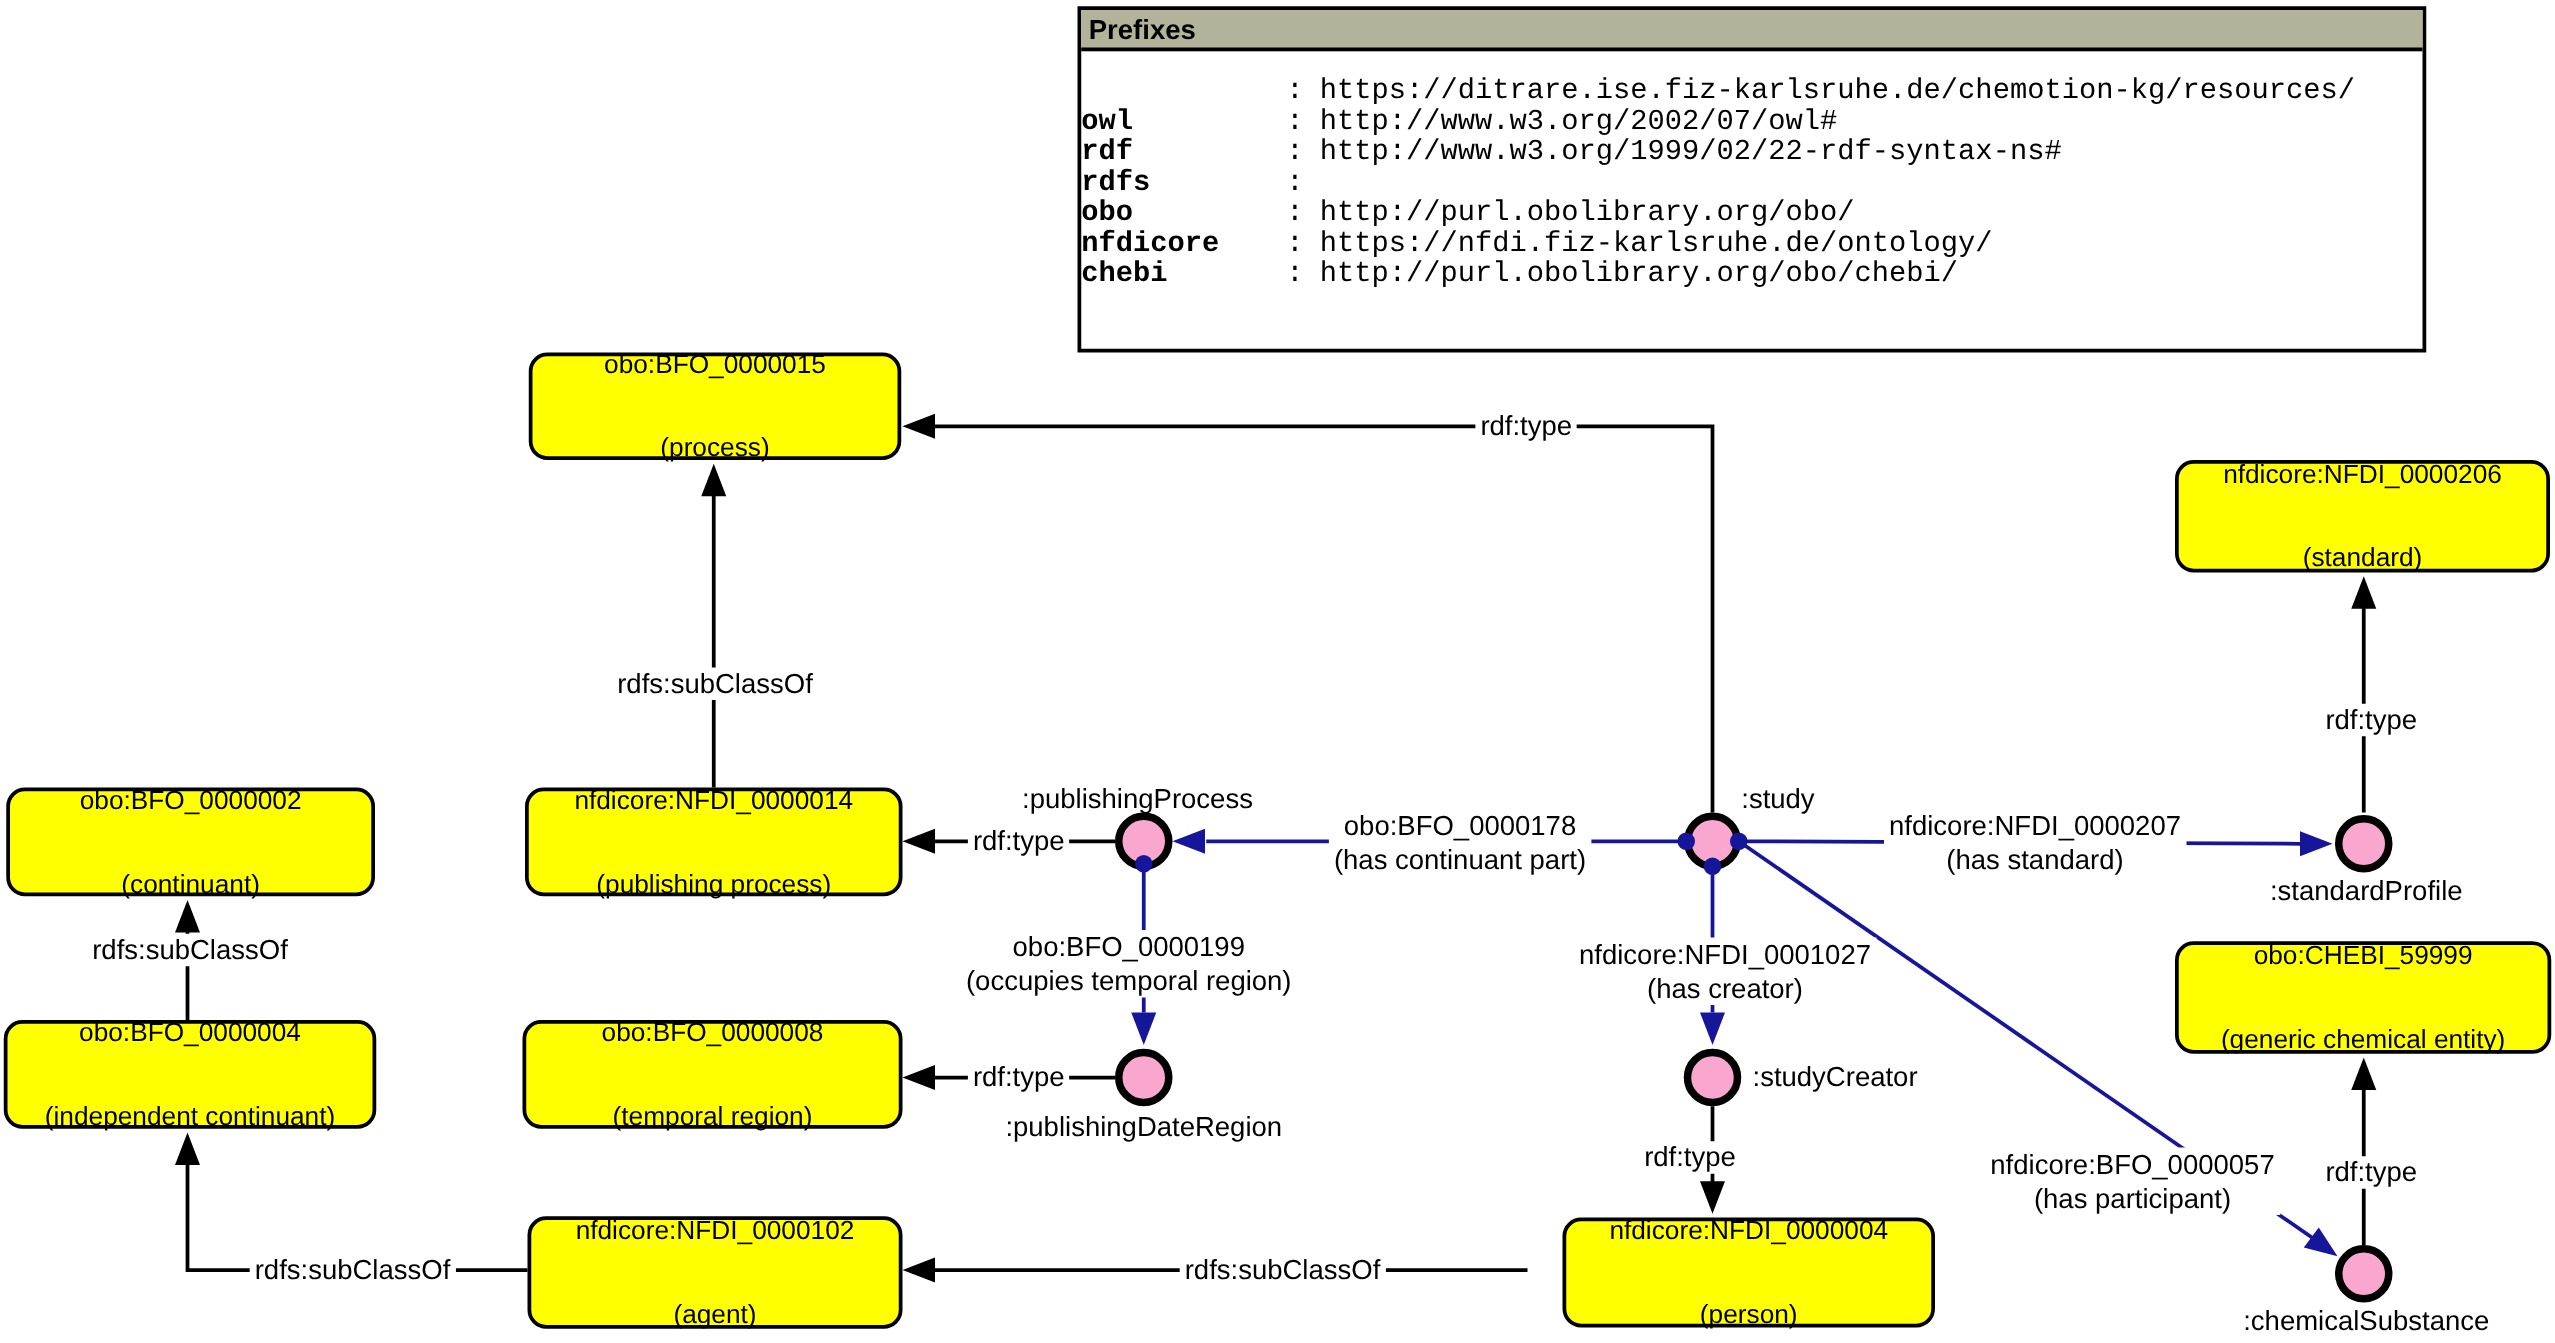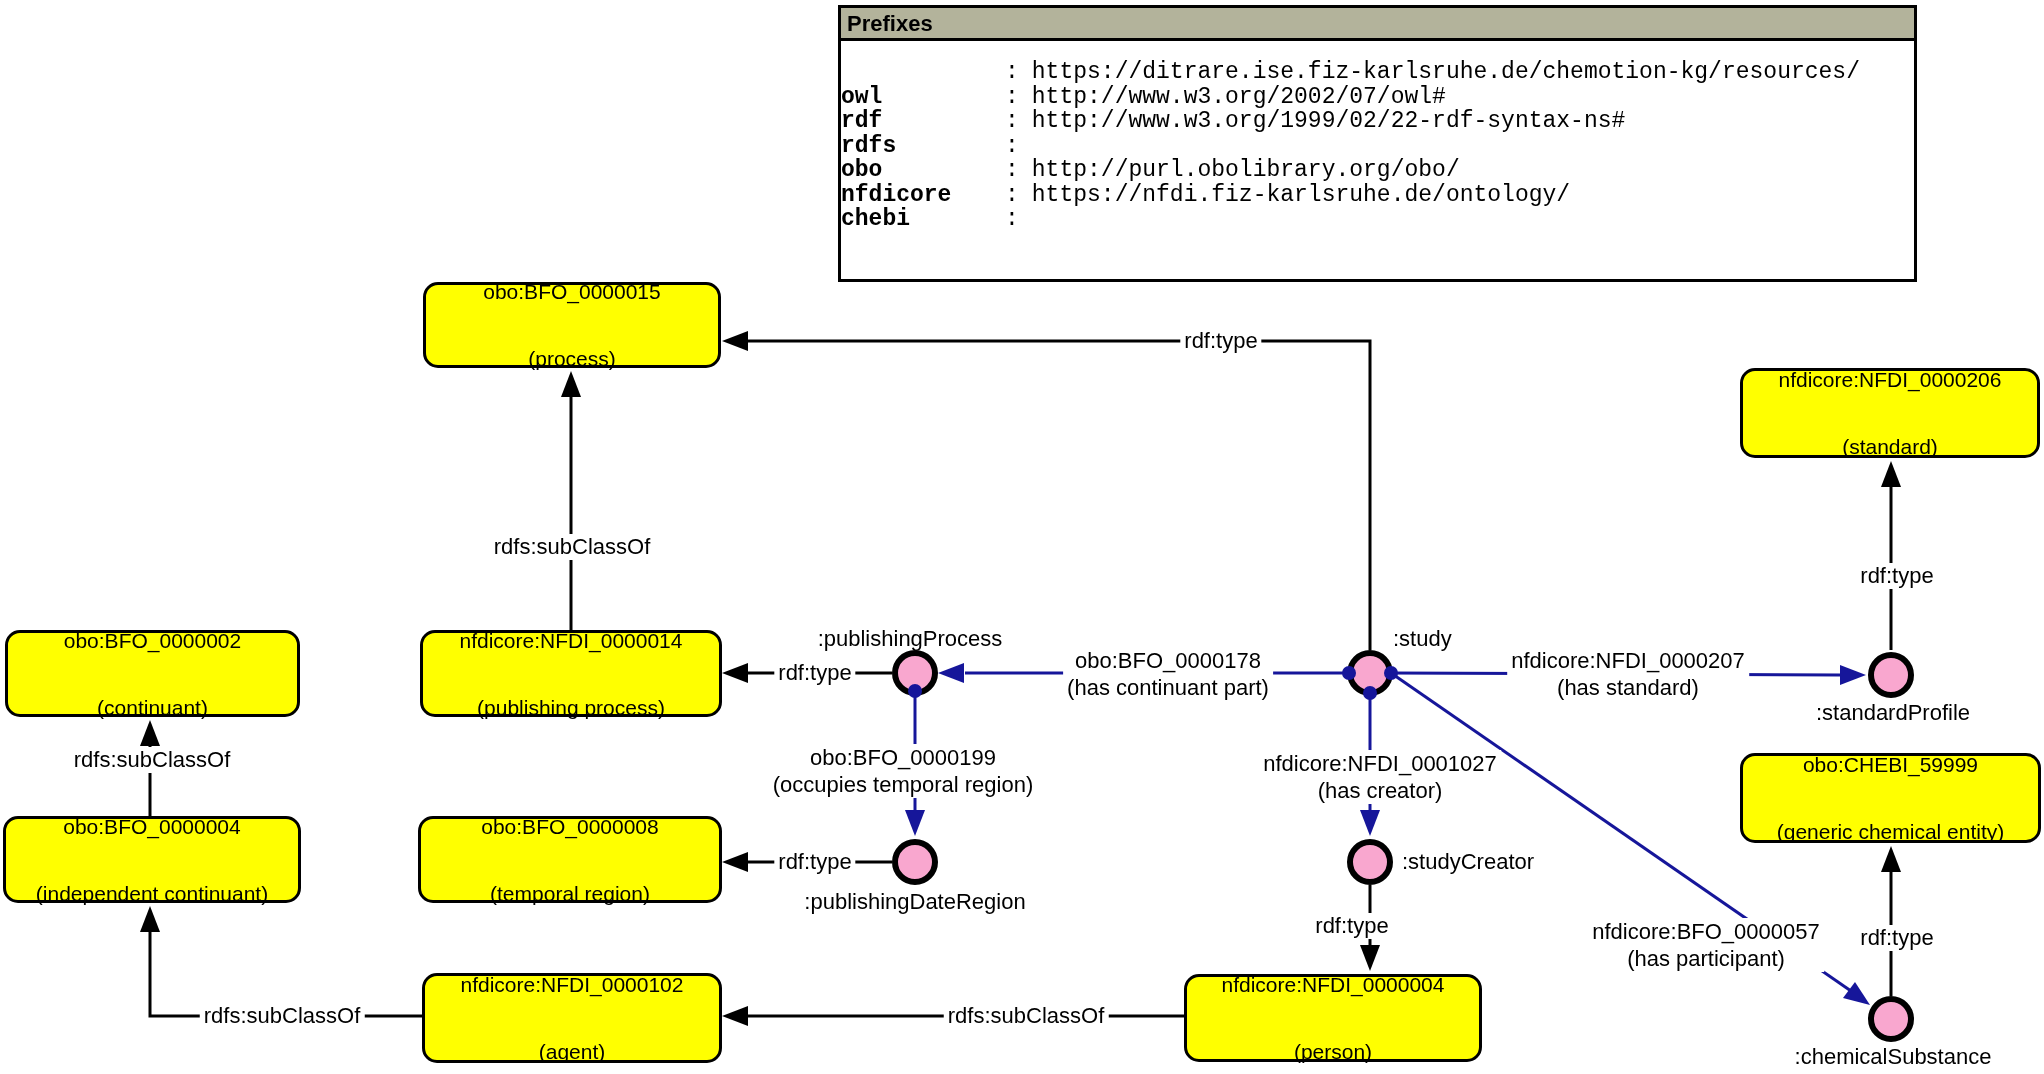--- a/index.html
+++ b/index.html
@@ -4,21 +4,21 @@
 <style>
   html,body{margin:0;padding:0;}
   body{
     width:2044px;height:1074px;position:relative;background:#ffffff;
     font-family:"Liberation Sans",sans-serif;color:#000;overflow:hidden;
   }
   
   #edges{position:absolute;left:0;top:0;z-index:1;}
   
   .prefix-panel{
-    position:absolute;left:838px;top:5px;width:1079px;height:277px;
+    position:absolute;left:862px;top:5px;width:1079px;height:277px;
     border:3px solid #000;background:#fff;box-sizing:border-box;z-index:2;
   }
   .prefix-header{
     height:33px;background:#B3B39B;border-bottom:3px solid #000;
     font-weight:bold;font-size:22px;line-height:32px;padding-left:6px;
     box-sizing:border-box;
   }
   .prefix-body{padding-top:19px;font-family:"Liberation Mono",monospace;font-size:23px;}
   .prow{display:flex;line-height:24.5px;white-space:pre;}
   .pname{display:inline-block;width:164px;text-align:left;font-weight:bold;}
@@ -84,21 +84,21 @@
 
 <div class="prefix-panel">
   <div class="prefix-header">Prefixes</div>
   <div class="prefix-body">
     <div class="prow"><span class="pname"></span><span class="psep">:</span><span>https://ditrare.ise.fiz-karlsruhe.de/chemotion-kg/resources/</span></div>
     <div class="prow"><span class="pname">owl</span><span class="psep">:</span><span>http://www.w3.org/2002/07/owl#</span></div>
     <div class="prow"><span class="pname">rdf</span><span class="psep">:</span><span>http://www.w3.org/1999/02/22-rdf-syntax-ns#</span></div>
     <div class="prow"><span class="pname">rdfs</span><span class="psep">:</span></div>
     <div class="prow"><span class="pname">obo</span><span class="psep">:</span><span>http://purl.obolibrary.org/obo/</span></div>
     <div class="prow"><span class="pname">nfdicore</span><span class="psep">:</span><span>https://nfdi.fiz-karlsruhe.de/ontology/</span></div>
-    <div class="prow"><span class="pname">chebi</span><span class="psep">:</span></div>
+    <div class="prow"><span class="pname">chebi</span><span class="psep">:</span><span>http://purl.obolibrary.org/obo/chebi/</span></div>
   </div>
 </div>
 
 <div class="cls" style="left:423px;top:282px;width:298px;height:86px">
   <span>obo:BFO_0000015</span>
     <span>(process)</span>
 </div>
 <div class="cls" style="left:5px;top:630px;width:295px;height:87px">
   <span>obo:BFO_0000002</span>
     <span>(continuant)</span>
@@ -112,21 +112,21 @@
     <span>(publishing process)</span>
 </div>
 <div class="cls" style="left:418px;top:816px;width:304px;height:87px">
   <span>obo:BFO_0000008</span>
     <span>(temporal region)</span>
 </div>
 <div class="cls" style="left:422px;top:973px;width:300px;height:90px">
   <span>nfdicore:NFDI_0000102</span>
     <span>(agent)</span>
 </div>
-<div class="cls" style="left:1184px;top:974px;width:298px;height:88px">
+<div class="cls" style="left:1250px;top:974px;width:298px;height:88px">
   <span>nfdicore:NFDI_0000004</span>
     <span>(person)</span>
 </div>
 <div class="cls" style="left:1740px;top:368px;width:300px;height:90px">
   <span>nfdicore:NFDI_0000206</span>
     <span>(standard)</span>
 </div>
 <div class="cls" style="left:1740px;top:753px;width:301px;height:90px">
   <span>obo:CHEBI_59999</span>
     <span>(generic chemical entity)</span>

